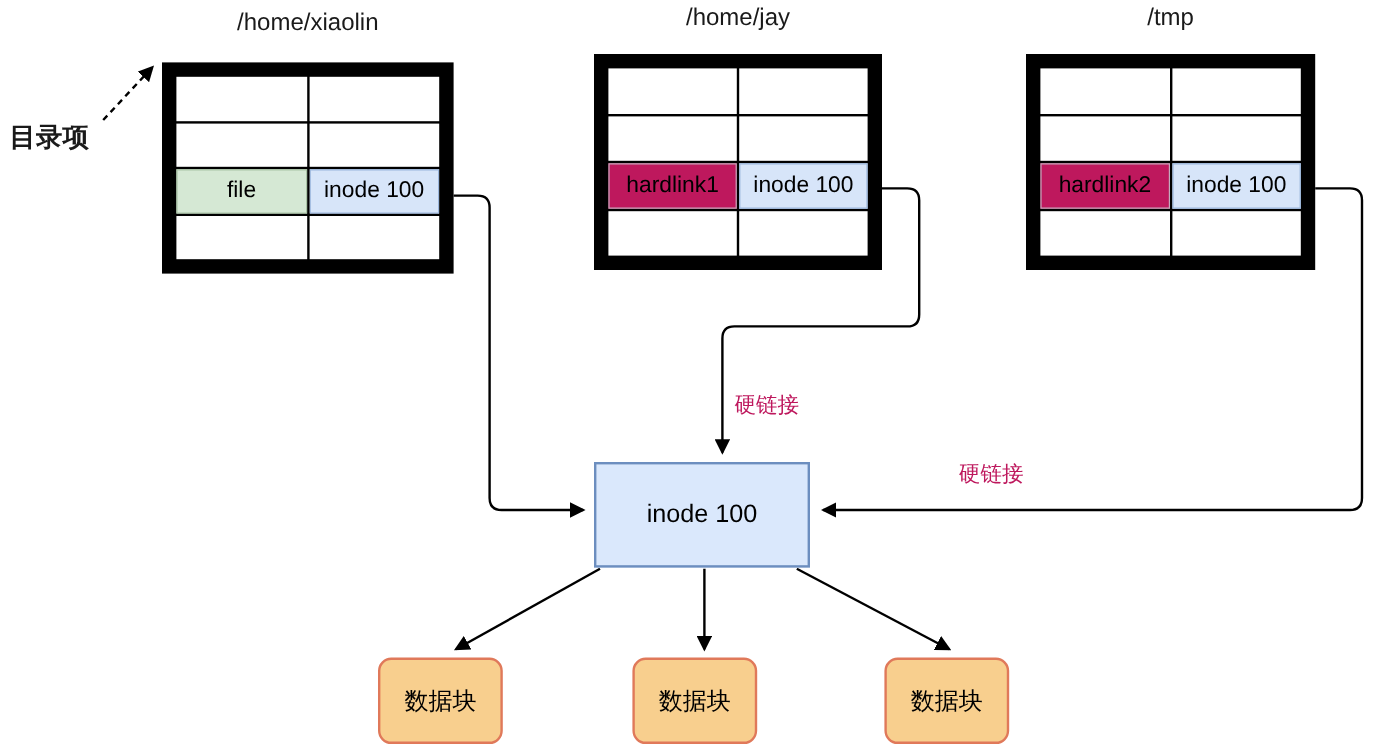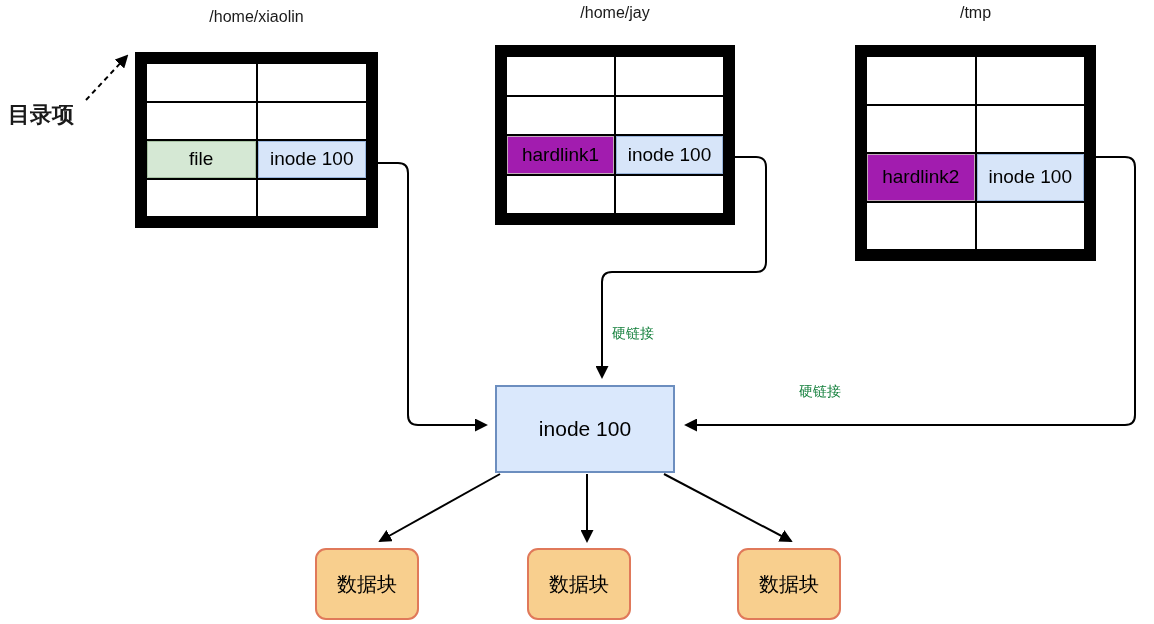--- a/index.html
+++ b/index.html
@@ -8,63 +8,63 @@
     width:1154px;height:624px;
     background:#ffffff;
     font-family:"Liberation Sans","DejaVu Sans",sans-serif;
     color:#000;
     overflow:hidden;
   }
   .arrows{position:absolute;left:0;top:0;width:1154px;height:624px;}
   .tbl-title{
     position:absolute;
     text-align:center;
-    font-size:16px;
+    font-size:20px;
     color:#1a1a1a;
   }
   .dir-table{
     position:absolute;
     display:grid;
     grid-template-columns:1fr 1fr;
     grid-auto-rows:1fr;
     background:#000;
     gap:2px;
     padding:12px;
     box-sizing:border-box;
   }
   .cell{
     background:#ffffff;
     display:flex;
     align-items:center;
     justify-content:center;
     font-size:19px;
   }
   .cell.green{background:#d5e8d4;box-shadow:inset 0 0 0 1px #a9c4a5;}
-  .cell.pink {background:#a21caf;box-shadow:inset 0 0 0 1px #c4a9bc;}
+  .cell.pink {background:#be185d;box-shadow:inset 0 0 0 1px #c4a9bc;}
   .cell.blue {background:#d7e5f9;box-shadow:inset 0 0 0 1px #9ab6dd;}
   .inode-box{
     position:absolute;
     left:495px;top:385px;width:180px;height:88px;
     background:#dae8fc;
     border:2px solid #6c8ebf;
     box-sizing:border-box;
     display:flex;align-items:center;justify-content:center;
     font-size:21px;
   }
   .data-block{
     position:absolute;
     top:548px;width:104px;height:72px;
     background:#f8cf8e;
     border:2px solid #e0795a;
     border-radius:11px;
     box-sizing:border-box;
     display:flex;align-items:center;justify-content:center;
     font-size:20px;
   }
-  .free-label{position:absolute;font-size:14px;color:#15803d;white-space:nowrap;}
+  .free-label{position:absolute;font-size:18px;color:#be185d;white-space:nowrap;}
   .dirent-label{position:absolute;left:8px;top:100px;font-size:22px;color:#1a1a1a;white-space:nowrap;font-weight:bold;}
 </style>
 </head>
 <body>
 
 <div class="canvas">
 
   <svg class="arrows" viewBox="0 0 1154 624">
     <defs>
       <marker id="arrow" viewBox="0 0 10 10" refX="8.5" refY="5" markerWidth="6.5" markerHeight="6.5" orient="auto-start-reverse">
@@ -106,21 +106,21 @@
     <div class="cell"></div>
     <div class="cell"></div>
     <div class="cell"></div>
     <div class="cell"></div>
     <div class="cell pink">hardlink1</div>
     <div class="cell blue">inode 100</div>
     <div class="cell"></div>
     <div class="cell"></div>
   </div>
 
-  <div class="dir-table" style="left:855px;top:45px;width:241px;height:216px;">
+  <div class="dir-table" style="left:855px;top:45px;width:241px;height:180px;">
     <div class="cell"></div>
     <div class="cell"></div>
     <div class="cell"></div>
     <div class="cell"></div>
     <div class="cell pink">hardlink2</div>
     <div class="cell blue">inode 100</div>
     <div class="cell"></div>
     <div class="cell"></div>
   </div>
 

